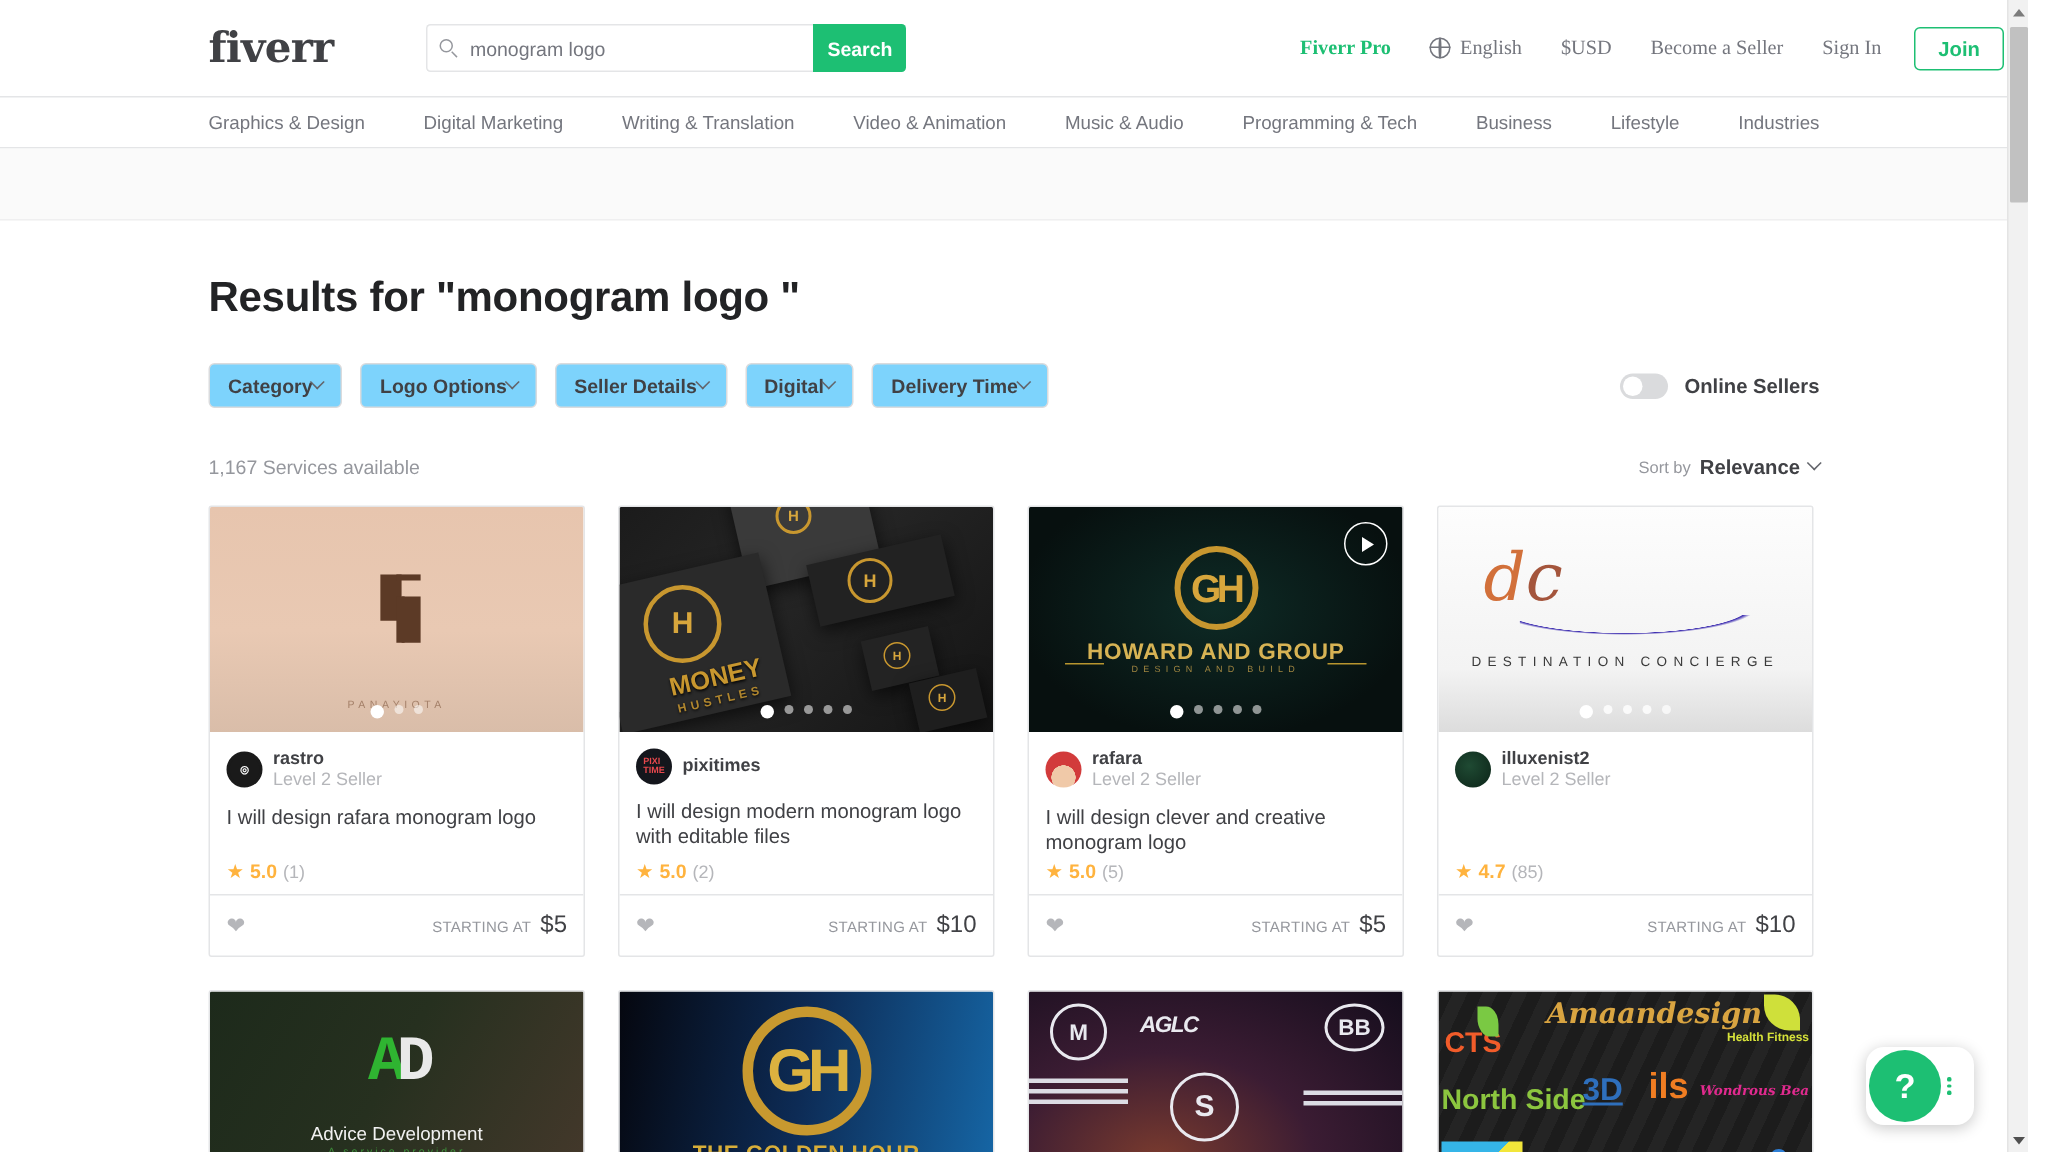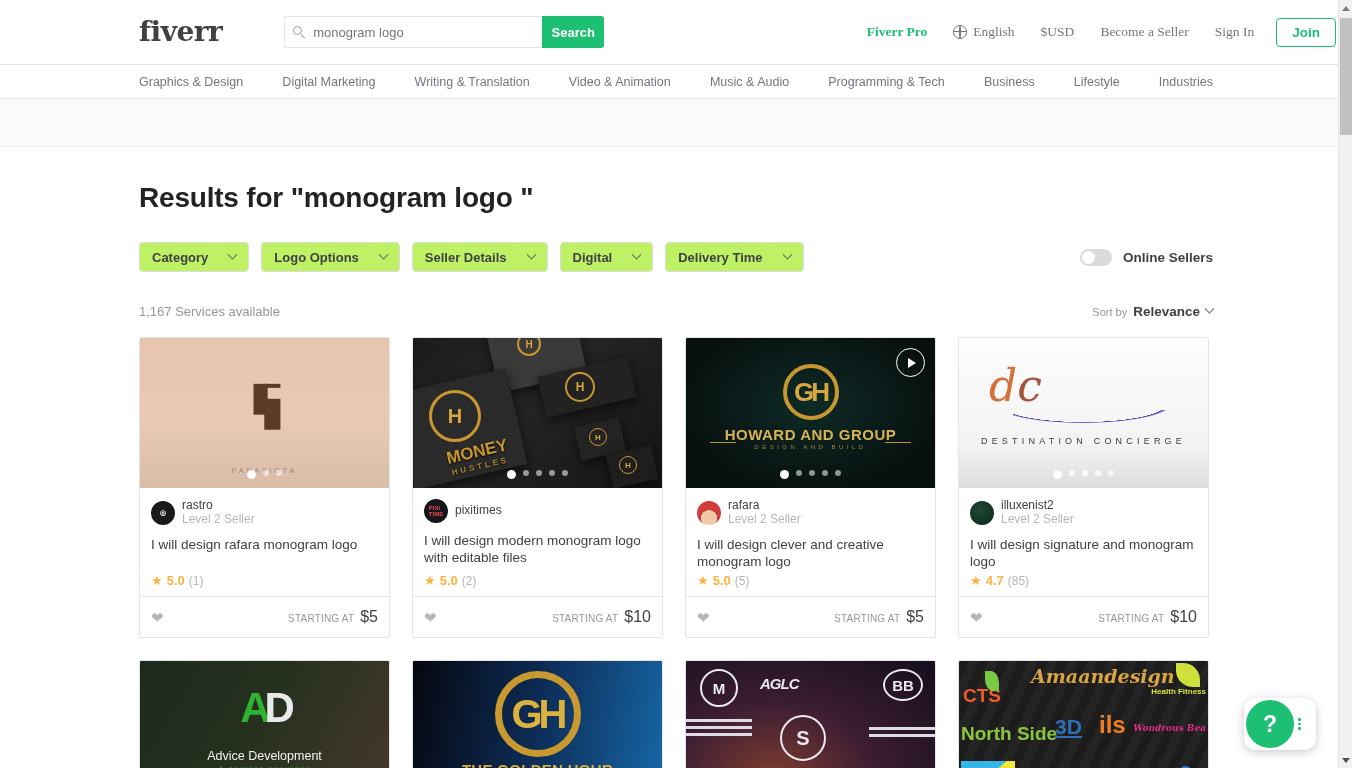--- a/index.html
+++ b/index.html
@@ -84,23 +84,23 @@
   .gray-band { height: 48px; background: #fafafa; border-bottom: 1px solid #efeff0; }
 
   
   .main { padding: 0 139px; }
   .results-title {
     font-size: 28px; font-weight: bold; color: #222325;
     margin-top: 35px; letter-spacing: -0.2px;
   }
   .filter-row { display: flex; align-items: center; margin-top: 28px; }
   .filter-btn {
-    display: flex; align-items: center; gap: 21px;
+    display: flex; align-items: center; gap: 0;
     height: 30px; padding: 0 12px; margin-right: 12px;
-    border: 1px solid #dadbdd; border-radius: 4px; background: #bef264;
+    border: 1px solid #dadbdd; border-radius: 4px; background: #7dd3fc;
     font-size: 13px; font-weight: bold; color: #404145; cursor: pointer;
     font-family: "Liberation Sans", sans-serif; white-space: nowrap;
   }
   .chev {
     width: 7px; height: 7px; border-right: 1.4px solid #62646a;
     border-bottom: 1.4px solid #62646a; transform: rotate(45deg) translate(-2px,-2px);
     flex: none;
   }
   .online-wrap { margin-left: auto; display: flex; align-items: center; gap: 11px; }
   .toggle {
@@ -155,21 +155,21 @@
 
   .card-body { padding: 11px 11px 0 11px; height: 108px; position: relative; }
   .seller { display: flex; align-items: center; gap: 7px; }
   .avatar {
     width: 24px; height: 24px; border-radius: 50%; flex: none;
     overflow: hidden; position: relative;
     display: flex; align-items: center; justify-content: center;
     font-size: 7px; color: #fff; font-weight: bold;
   }
   .seller-meta { display: flex; flex-direction: column; line-height: 1.15; }
-  .seller-name { font-size: 12px; font-weight: normal; color: #404145; }
+  .seller-name { font-size: 12px; font-weight: bold; color: #404145; }
   .seller-level { font-size: 12px; color: #b5b6ba; }
   .gig-title {
     margin-top: 9px; font-size: 13.5px; color: #404145; line-height: 1.28;
     display: -webkit-box; -webkit-line-clamp: 2; -webkit-box-orient: vertical;
     overflow: hidden;
   }
   .rating { position: absolute; bottom: 8px; left: 11px; display: flex; align-items: center; gap: 4px; }
   .star { color: #ffb33e; font-size: 13px; line-height: 1; }
   .rate-val { font-size: 13px; font-weight: bold; color: #ffb33e; }
   .rate-cnt { font-size: 12px; color: #b5b6ba; }
@@ -242,20 +242,21 @@
   }
   .t4 .cap {
     position: absolute; left: 0; right: 0; top: 98px; text-align: center;
     font-size: 9px; letter-spacing: 4.2px; color: #3a3a3a;
   }
   .t5 { background: linear-gradient(120deg,#1d2a1b 0%,#26301f 45%,#47392c 100%); }
   .t5 .ad {
     position: absolute; left: 50%; top: 26px; transform: translateX(-50%);
     font-size: 42px; font-weight: bold; color: #2fb431; line-height: 1;
     letter-spacing: -6px;
+    font-family: Liberation Mono, monospace;
   }
   .t5 .ad span { color: #e9e9e9; }
   .t5 .nm {
     position: absolute; left: 0; right: 0; top: 88px; text-align: center;
     color: #f2f2f2; font-size: 12.5px;
   }
   .t5 .sl {
     position: absolute; left: 0; right: 0; top: 104px; text-align: center;
     color: #3d8f3a; font-size: 7px; letter-spacing: 2px;
   }
@@ -542,21 +543,20 @@
           </div>
         </div>
         <div class="card-body">
           <div class="seller">
             <div class="avatar" style="background:radial-gradient(circle at 40% 40%,#1f4a33,#0c2418);"></div>
             <div class="seller-meta">
               <span class="seller-name">illuxenist2</span>
               <span class="seller-level">Level 2 Seller</span>
             </div>
           </div>
-          <div class="gig-title">I will design signature and monogram logo</div>
           <div class="rating">
             <span class="star">★</span>
             <span class="rate-val">4.7</span>
             <span class="rate-cnt">(85)</span>
           </div>
         </div>
         <div class="card-foot">
           <span class="heart">❤</span>
           <div class="price-wrap">
             <span class="starting">STARTING AT</span>

